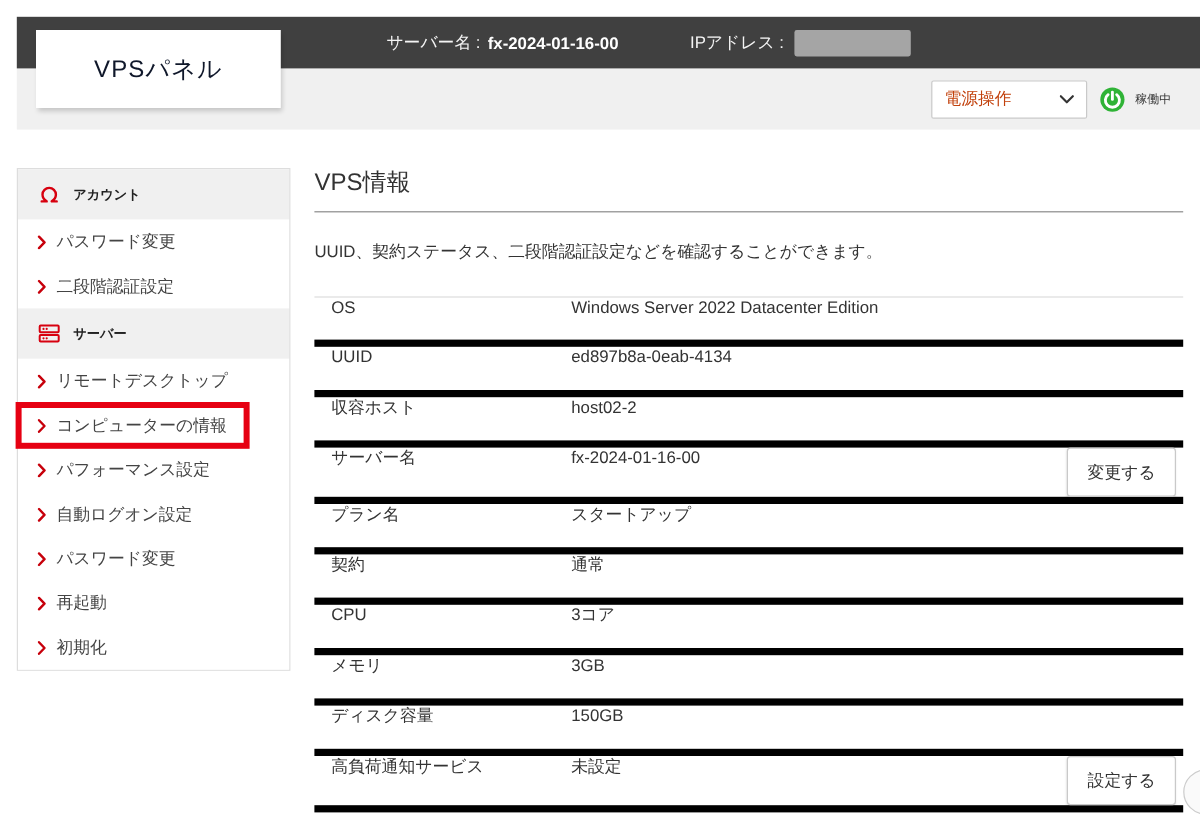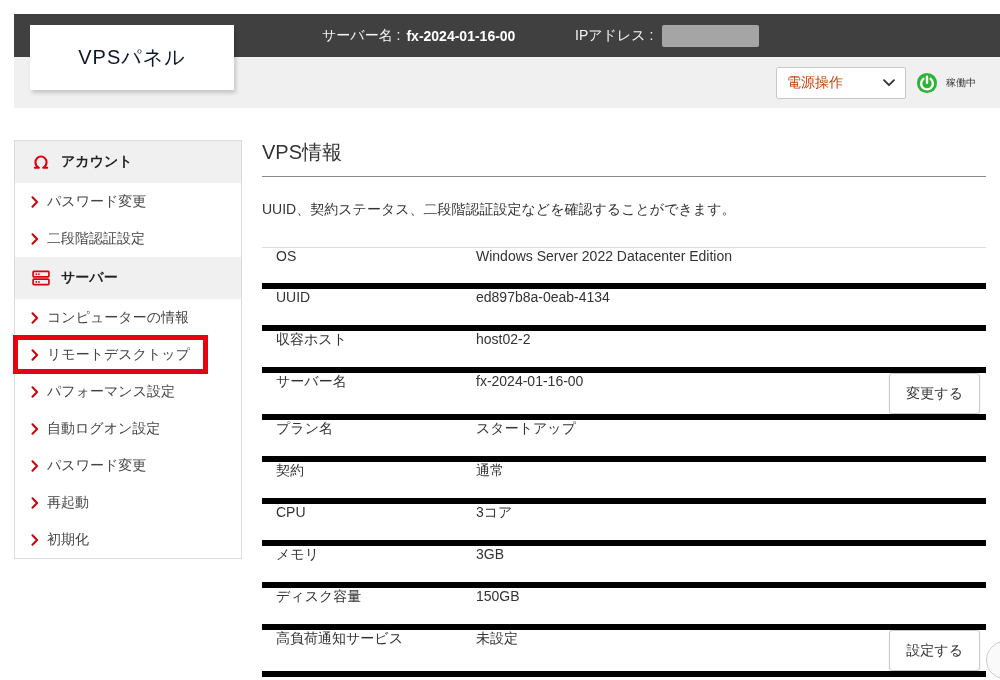--- a/index.html
+++ b/index.html
@@ -32,21 +32,21 @@
             display:flex; align-items:center; justify-content:flex-end; padding-right:24px; gap:8px; }
   .power-select { width:130px; height:32px; background:#fff; border:1px solid #c9c9c9; border-radius:2px;
                   display:flex; align-items:center; justify-content:space-between; padding:0 10px;
                   font-size:14px; color:#c2410c; cursor:pointer; margin-right:2px; }
   .status-label { font-size:10px; color:#333; }
 
   
   .sidebar { position:absolute; left:14px; top:140px; width:228px; background:#fff;
              border:1px solid #ddd; z-index:1; }
   .sb-header { height:42px; background:#f0f0f0; display:flex; align-items:center; gap:10px;
-               padding-left:16px; font-size:14px; font-weight:bold; color:#222; }
+               padding-left:16px; font-size:11px; font-weight:bold; color:#222; }
   .sb-item { height:37px; display:flex; align-items:center; gap:8px; padding-left:16px;
              font-size:14px; color:#444; cursor:pointer; background:#fff; }
   .red-box { position:absolute; border:5px solid #e60012; z-index:3; pointer-events:none; }
 
   
   .main { position:absolute; left:262px; top:140px; width:724px; }
   .main h1 { font-size:20px; font-weight:normal; color:#333; line-height:24px; }
   .rule { border-bottom:1px solid #8a8a8a; margin-top:12px; }
   .desc { margin-top:24px; font-size:14px; color:#333; }
   .info-table { margin-top:28px; }
@@ -131,35 +131,35 @@
           <rect x="2.5" y="4" width="19" height="6.6" rx="1" fill="none" stroke="#d7000f" stroke-width="2"></rect>
           <rect x="2.5" y="13.4" width="19" height="6.6" rx="1" fill="none" stroke="#d7000f" stroke-width="2"></rect>
           <circle cx="6.3" cy="7.3" r="1.1" fill="#d7000f"></circle>
           <circle cx="9.5" cy="7.3" r="1.1" fill="#d7000f"></circle>
           <circle cx="6.3" cy="16.7" r="1.1" fill="#d7000f"></circle>
           <circle cx="9.5" cy="16.7" r="1.1" fill="#d7000f"></circle>
         </svg>
       </span>
       <span>サーバー</span>
     </div>
+    <div class="sb-item" id="hl-item">
+      <span class="icn">
+        <svg width="8" height="12" viewBox="0 0 8 12">
+          <path d="M1.5 1.2l4.6 4.8-4.6 4.8" fill="none" stroke="#c7000b" stroke-width="2" stroke-linecap="round" stroke-linejoin="round"></path>
+        </svg>
+      </span>
+      <span>リモートデスクトップ</span>
+    </div>
     <div class="sb-item">
       <span class="icn">
         <svg width="8" height="12" viewBox="0 0 8 12">
           <path d="M1.5 1.2l4.6 4.8-4.6 4.8" fill="none" stroke="#c7000b" stroke-width="2" stroke-linecap="round" stroke-linejoin="round"></path>
         </svg>
       </span>
       <span>コンピューターの情報</span>
-    </div>
-    <div class="sb-item" id="hl-item">
-      <span class="icn">
-        <svg width="8" height="12" viewBox="0 0 8 12">
-          <path d="M1.5 1.2l4.6 4.8-4.6 4.8" fill="none" stroke="#c7000b" stroke-width="2" stroke-linecap="round" stroke-linejoin="round"></path>
-        </svg>
-      </span>
-      <span>リモートデスクトップ</span>
     </div>
     <div class="sb-item">
       <span class="icn">
         <svg width="8" height="12" viewBox="0 0 8 12">
           <path d="M1.5 1.2l4.6 4.8-4.6 4.8" fill="none" stroke="#c7000b" stroke-width="2" stroke-linecap="round" stroke-linejoin="round"></path>
         </svg>
       </span>
       <span>パフォーマンス設定</span>
     </div>
     <div class="sb-item">

